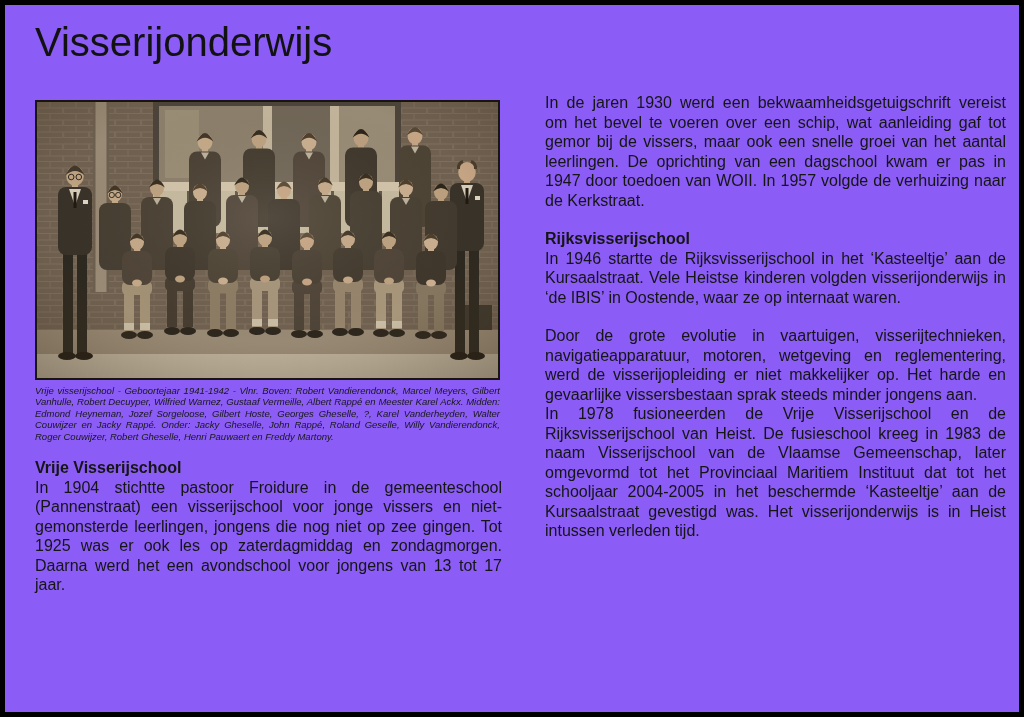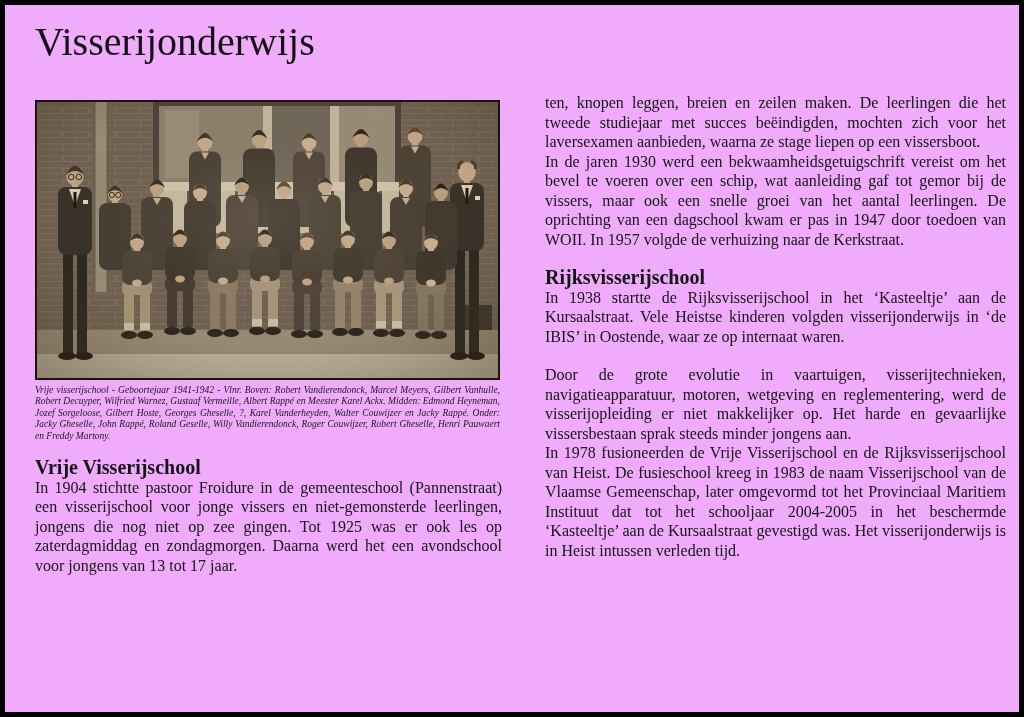--- a/index.html
+++ b/index.html
@@ -1,22 +1,22 @@
 <!DOCTYPE html>
 <html lang="nl"><head>
 <meta charset="utf-8">
 <style>
   html,body{margin:0;padding:0;background:#ffffff;}
   .page{
     position:relative;
     width:1024px;height:717px;
     box-sizing:border-box;
-    background:#f0abfc;
+    background:#8b5cf6;
     border:5px solid #000000;
-    font-family:Liberation Serif, serif;
+    font-family:Liberation Sans, sans-serif;
     color:#151515;
     overflow:hidden;
   }
   h1.title{
     position:absolute;left:30px;top:14px;margin:0;
     font-size:40px;font-weight:400;line-height:1.15;
     color:#121212;letter-spacing:0px;
   }
   .col{position:absolute;}
   .col-left{left:30px;top:95px;width:467px;}
@@ -33,21 +33,21 @@
     font-size:9.5px;font-style:italic;line-height:11.4px;
     text-align:justify;color:#181818;
     width:465px;
   }
   .blocks{margin-top:16px;}
   .blocks p,.col-right p{
     margin:0;font-size:16px;line-height:19.5px;
     text-align:justify;
   }
   .blocks h2,.col-right h2{
-    margin:0;font-size:20px;line-height:19.5px;font-weight:700;
+    margin:0;font-size:16px;line-height:19.5px;font-weight:700;
   }
   p.gap,h2.gap{margin-top:19px !important;}
 </style>
 </head>
 <body>
 
 <div class="page">
   <h1 class="title">Visserijonderwijs</h1>
 
   <div class="col col-left">
@@ -272,20 +272,19 @@
       </div>
       <figcaption>Vrije visserijschool - Geboortejaar 1941-1942 - Vlnr. Boven: Robert Vandierendonck, Marcel Meyers, Gilbert Vanhulle, Robert Decuyper, Wilfried Warnez, Gustaaf Vermeille, Albert Rappé en Meester Karel Ackx. Midden: Edmond Heyneman, Jozef Sorgeloose, Gilbert Hoste, Georges Gheselle, ?, Karel Vanderheyden, Walter Couwijzer en Jacky Rappé. Onder: Jacky Gheselle, John Rappé, Roland Geselle, Willy Vandierendonck, Roger Couwijzer, Robert Gheselle, Henri Pauwaert en Freddy Martony.</figcaption>
     </figure>
     <div class="blocks" id="left-blocks">
         <h2>Vrije Visserijschool</h2>
         <p>In 1904 stichtte pastoor Froidure in de gemeenteschool (Pannenstraat) een visserijschool voor jonge vissers en niet-gemonsterde leerlingen, jongens die nog niet op zee gingen. Tot 1925 was er ook les op zaterdagmiddag en zondagmorgen. Daarna werd het een avondschool voor jongens van 13 tot 17 jaar.</p>
       </div>
   </div>
 
   <div class="col col-right" id="right-blocks">
-      <p>ten, knopen leggen, breien en zeilen maken. De leerlingen die het tweede studiejaar met succes beëindigden, mochten zich voor het laversexamen aanbieden, waarna ze stage liepen op een vissersboot.</p>
       <p>In de jaren 1930 werd een bekwaamheidsgetuigschrift vereist om het bevel te voeren over een schip, wat aanleiding gaf tot gemor bij de vissers, maar ook een snelle groei van het aantal leerlingen. De oprichting van een dagschool kwam er pas in 1947 door toedoen van WOII. In 1957 volgde de verhuizing naar de Kerkstraat.</p>
       <h2 class="gap">Rijksvisserijschool</h2>
-      <p>In 1938 startte de Rijksvisserijschool in het ‘Kasteeltje’ aan de Kursaalstraat. Vele Heistse kinderen volgden visserijonderwijs in ‘de IBIS’ in Oostende, waar ze op internaat waren.</p>
+      <p>In 1946 startte de Rijksvisserijschool in het ‘Kasteeltje’ aan de Kursaalstraat. Vele Heistse kinderen volgden visserijonderwijs in ‘de IBIS’ in Oostende, waar ze op internaat waren.</p>
       <p class="gap">Door de grote evolutie in vaartuigen, visserijtechnieken, navigatieapparatuur, motoren, wetgeving en reglementering, werd de visserijopleiding er niet makkelijker op. Het harde en gevaarlijke vissersbestaan sprak steeds minder jongens aan.</p>
       <p>In 1978 fusioneerden de Vrije Visserijschool en de Rijksvisserijschool van Heist. De fusieschool kreeg in 1983 de naam Visserijschool van de Vlaamse Gemeenschap, later omgevormd tot het Provinciaal Maritiem Instituut dat tot het schooljaar 2004-2005 in het beschermde ‘Kasteeltje’ aan de Kursaalstraat gevestigd was. Het visserijonderwijs is in Heist intussen verleden tijd.</p>
     </div>
 </div>
 
 </body></html>

